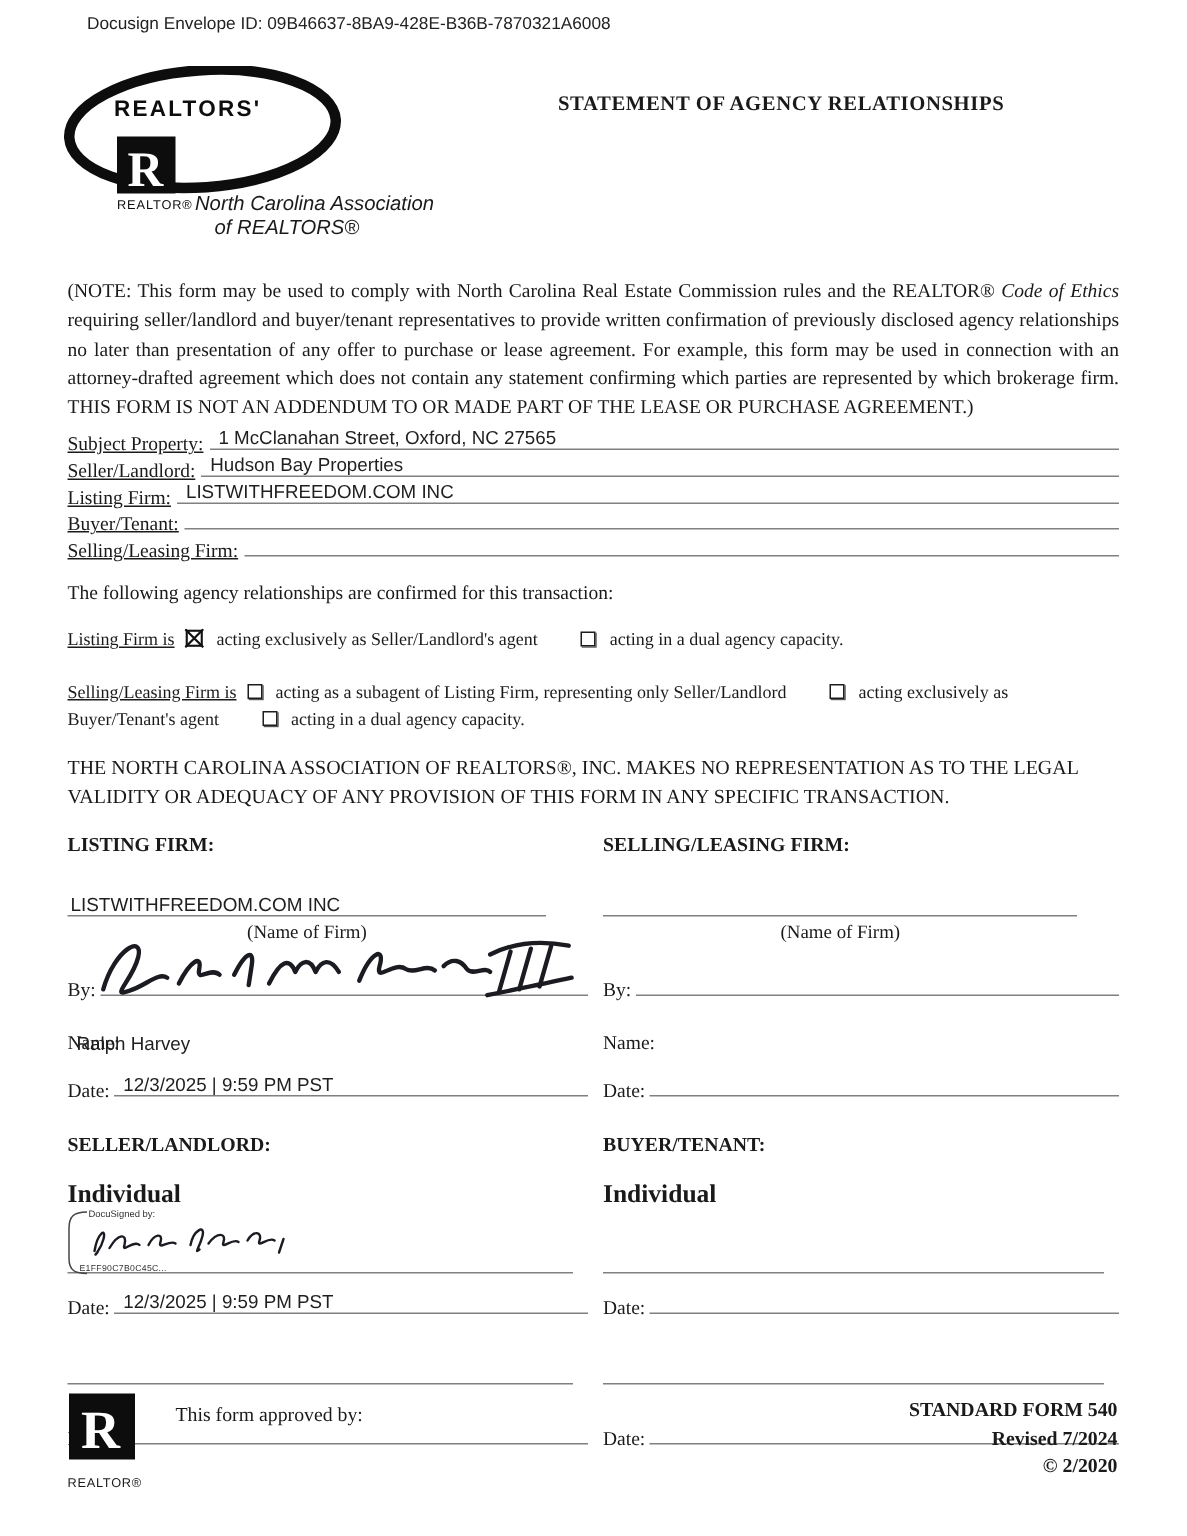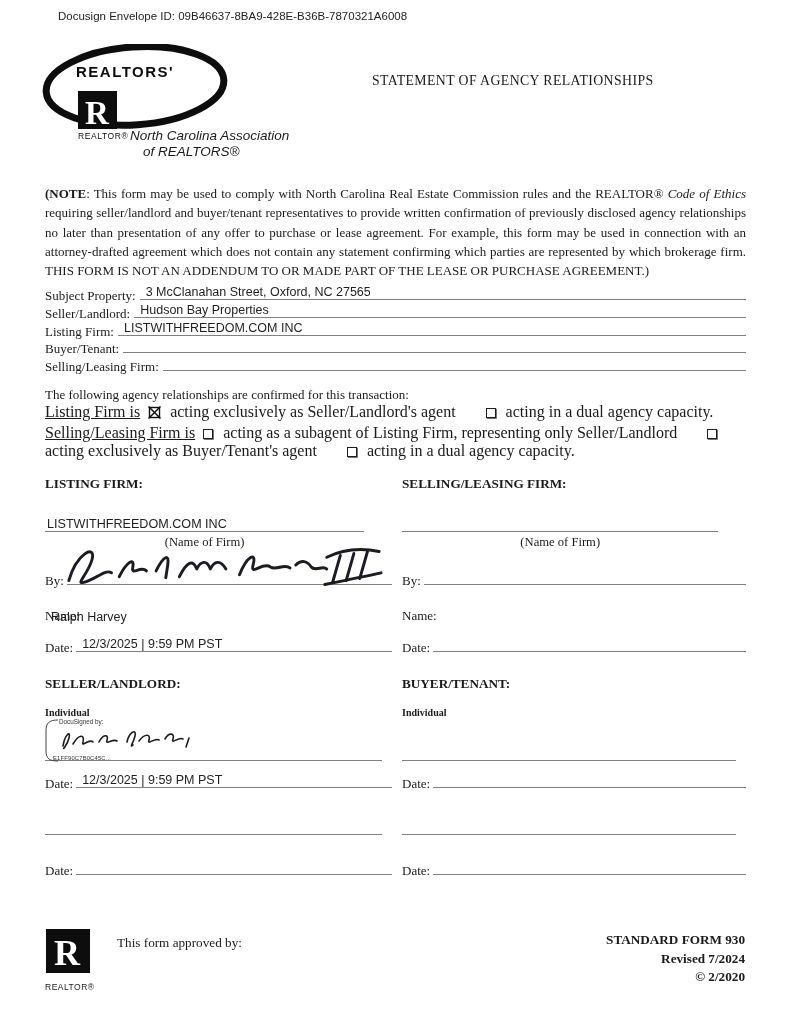--- a/index.html
+++ b/index.html
@@ -8,41 +8,41 @@
     position:relative; width:791px; height:1024px; background:#fff;
     font-family:"Liberation Serif", serif; color:#1a1a1a; overflow:hidden;
   }
   .envelope-id {
     position:absolute; top:10px; left:22px;
     font-family:"Liberation Sans", sans-serif; font-size:11.5px; color:#222;padding-left:36px;
   }
   
   .logo-wrap { position:absolute; left:38px; top:44px; width:260px; height:120px; }
   .doc-title {
-    position:absolute; left:372px; top:61px; font-size:13.8px; font-weight:normal;
-    letter-spacing:0.4px; white-space:nowrap;margin-top:12px;
+    position:absolute; left:372px; top:61px; font-size:13.8px; font-weight:bold;
+    letter-spacing:0.4px; white-space:nowrap;
   }
   
   .doc-body { position:absolute; left:45px; top:184px; width:701px; }
   .note { font-size:13px; line-height:19.3px; text-align:justify; }
-  .note .b { font-weight:bold; }
+  .note .b { font-weight:normal; }
   .note .i { font-style:italic; }
 
-  .fields { margin-top:6px; }
+  .fields { margin-top:6px;text-decoration:underline; }
   .frow { display:flex; align-items:baseline; font-size:13px; height:17.6px; }
   .frow .lbl { white-space:nowrap; padding-right:4px; }
   .fl { flex:1; border-bottom:1px solid #808080; height:14px; position:relative; }
   .fl .val {
     position:absolute; left:6px; bottom:0px; white-space:nowrap;
     font-family:"Liberation Sans", sans-serif; font-size:12.5px; color:#1f1f1f;
   }
 
   .confirm { margin-top:13px; font-size:13px; }
 
-  .cbline { font-size:16px; line-height:18.5px; }
+  .cbline { margin-top:14px; font-size:12px; line-height:18.5px; }
   .cbline .lead { text-decoration:underline; }
   .cb {
     display:inline-block; width:10px; height:10px; border:1.2px solid #1d1d1d;
     vertical-align:-1px; margin:0 6px 0 4px; box-shadow:0.8px 0.8px 0 #555;
     background:#fff;
   }
   .cb.gap { margin-left:26px; }
   .cbx { display:inline-block; vertical-align:-2px; margin:0 5px 0 4px; }
 
   .disclaimer { margin-top:13px; font-size:13.3px; line-height:19px; }
@@ -60,21 +60,21 @@
   }
   .firmname-line { margin-top:24px; height:16px; }
   .firmname-line .sans-val { position:absolute; left:2px; bottom:0; }
   .name-of-firm { text-align:center; font-size:12.6px; margin-top:3px; width:92%; }
   .by-row { margin-top:21px; position:relative; }
   .name-row { margin-top:19px;flex-direction:column; }
   .date-row { margin-top:13px; }
   .sig-ralph { position:absolute; left:18px; bottom:-4px; pointer-events:none; }
 
   .party-grid { margin-top:20px; }
-  .individual { margin-top:15px; font-weight:bold; font-size:10px; }
+  .individual { margin-top:15px; font-weight:bold; font-size:17px; }
   .sigblock-row { margin-top:9px; height:34px; position:relative; }
   .sigblock-row .baseline { position:absolute; left:0; right:10px; bottom:0; border-bottom:1px solid #808080; }
   .ds-stamp { position:absolute; left:2px; bottom:-1px; width:180px; height:44px; }
   .ds-label {
     position:absolute; left:12px; top:0px;
     font-family:"Liberation Sans", sans-serif; font-size:6.3px; color:#333;
   }
   .ds-id {
     position:absolute; left:6px; top:37px;
     font-family:"Liberation Sans", sans-serif; font-size:5.8px; color:#333; letter-spacing:0.2px;
@@ -119,21 +119,21 @@
   <div class="doc-title">STATEMENT OF AGENCY RELATIONSHIPS</div>
 
   <div class="doc-body">
 
     <p class="note"><span class="b">(NOTE</span><span>:  This form may be used to comply with North Carolina Real Estate Commission rules and the REALTOR® </span><span class="i">Code of Ethics</span><span> requiring seller/landlord and buyer/tenant representatives to provide written confirmation of previously disclosed agency relationships no later than presentation of any offer to purchase or lease agreement.  For example, this form may be used in connection with an attorney-drafted agreement which does not contain any statement confirming which parties are represented by which brokerage firm. THIS FORM IS NOT AN ADDENDUM TO OR MADE PART OF THE LEASE OR PURCHASE AGREEMENT.)</span></p>
 
     <div class="fields">
       <div class="frow">
         <span class="lbl">Subject Property:</span>
         <span class="fl">
-            <span class="val">3 McClanahan Street, Oxford, NC 27565</span>
+            <span class="val">1 McClanahan Street, Oxford, NC 27565</span>
           </span>
       </div>
       <div class="frow">
         <span class="lbl">Seller/Landlord:</span>
         <span class="fl">
             <span class="val">Hudson Bay Properties</span>
           </span>
       </div>
       <div class="frow">
         <span class="lbl">Listing Firm:</span>
@@ -171,20 +171,21 @@
     <p class="cbline">
       <span class="lead">Selling/Leasing Firm is</span>
       <span class="cb"></span>
       <span>acting as a subagent of Listing Firm, representing only Seller/Landlord</span>
       <span class="cb gap"></span>
       <span>acting exclusively as Buyer/Tenant's agent</span>
       <span class="cb gap"></span>
       <span>acting in a dual agency capacity.</span>
     </p>
 
+    <p class="disclaimer">THE NORTH CAROLINA ASSOCIATION OF REALTORS®, INC. MAKES NO REPRESENTATION AS TO THE LEGAL VALIDITY OR ADEQUACY OF ANY PROVISION OF THIS FORM IN ANY SPECIFIC TRANSACTION.</p>
 
     <div class="twocol firm-grid">
       <div>
         <div class="colhead">LISTING FIRM:</div>
         <div class="sigline firmname-line" style="width:92%;">
           <span class="sans-val">LISTWITHFREEDOM.COM INC</span>
         </div>
         <div class="name-of-firm">(Name of Firm)</div>
         <div class="line-row by-row">
           <span class="lbl">By:</span>
@@ -303,18 +304,18 @@
       <text x="9" y="37" font-family="Liberation Serif, serif" font-size="36" font-weight="bold" fill="#ffffff">R</text>
     </svg>
     <div class="rlabel">REALTOR®</div>
   </div>
 
   <div class="approved">
     <div>This form approved by:</div>
   </div>
 
   <div class="formref">
-    <div>STANDARD FORM 930</div>
+    <div>STANDARD FORM 540</div>
     <div>Revised 7/2024</div>
     <div>© 2/2020</div>
   </div>
 
 </div>
 
 </body></html>

